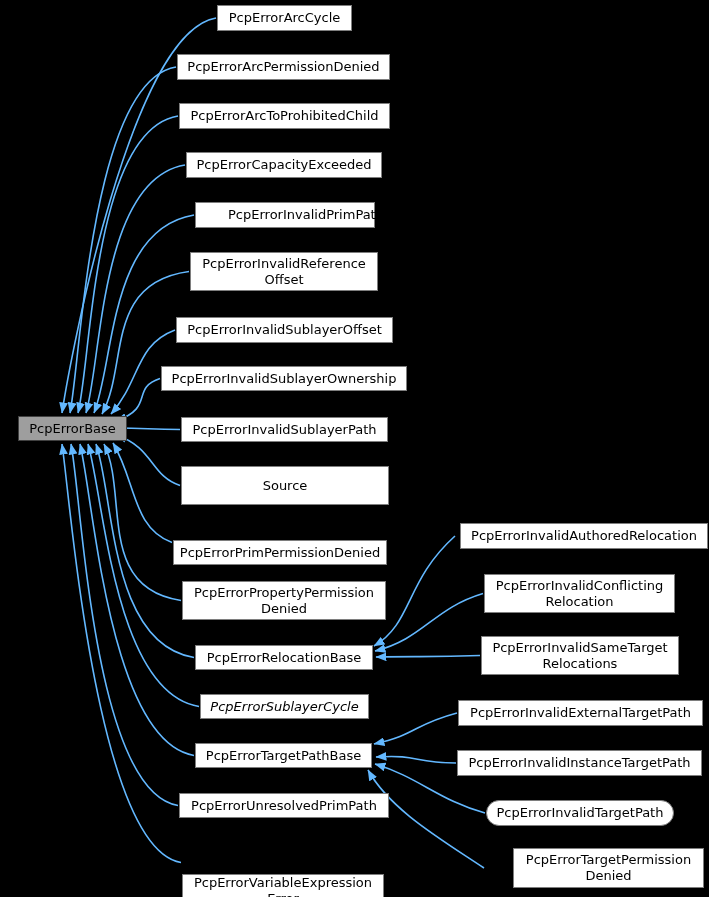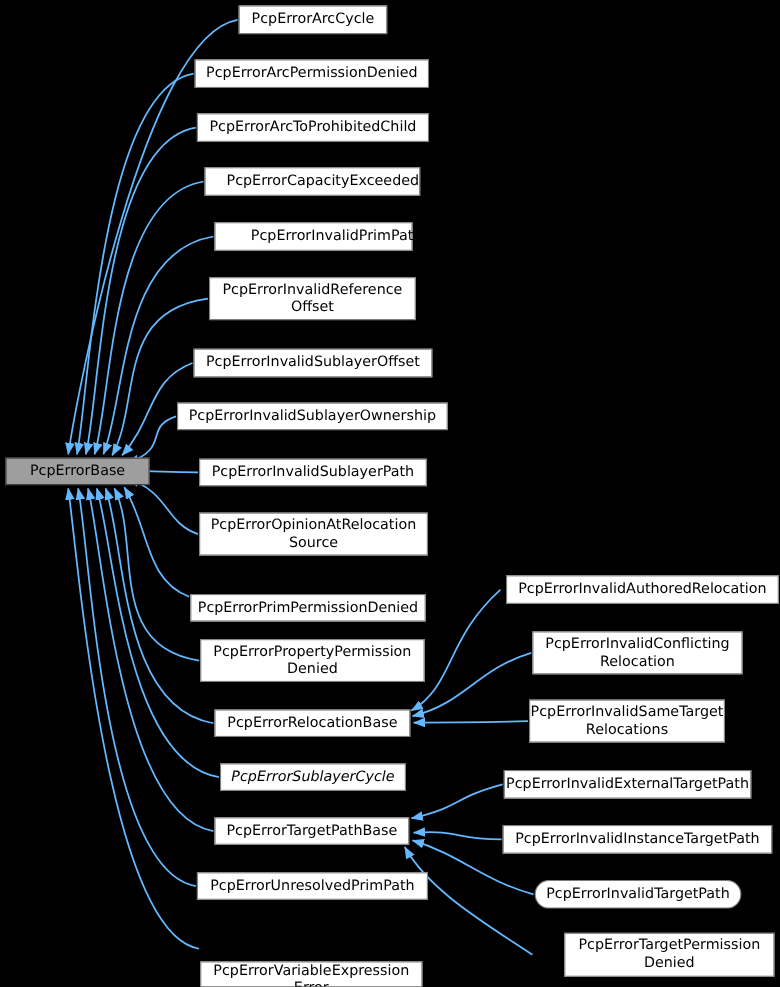--- a/index.html
+++ b/index.html
@@ -75,53 +75,52 @@
       <path d="M181,862.5 C96,848.5 70.15872491116346,498.3914994077564 62,444" fill="none" stroke="#63b8ff" stroke-width="1.6" marker-end="url(#arrow)"></path>
       <path d="M455,536 C405,581 412.78703968209965,623.1840943046473 374,646" fill="none" stroke="#63b8ff" stroke-width="1.6" marker-end="url(#arrow)"></path>
       <path d="M483,593.5 C433,608.5 423.5071250072666,638.8732187481834 375,651" fill="none" stroke="#63b8ff" stroke-width="1.6" marker-end="url(#arrow)"></path>
       <path d="M480,655.5 C430,657.5 420.9910026991003,656.100179946018 376,657" fill="none" stroke="#63b8ff" stroke-width="1.6" marker-end="url(#arrow)"></path>
       <path d="M457,713 C412,725 417.949001001729,734.3312197796196 374,744" fill="none" stroke="#63b8ff" stroke-width="1.6" marker-end="url(#arrow)"></path>
       <path d="M456,763 C411,763 420.91921804596006,754.3048469172423 376,757" fill="none" stroke="#63b8ff" stroke-width="1.6" marker-end="url(#arrow)"></path>
       <path d="M485,813 C440,801 418.1021828349518,776.9306548504856 375,764" fill="none" stroke="#63b8ff" stroke-width="1.6" marker-end="url(#arrow)"></path>
       <path d="M484,868 C439,838 389.8539319030384,809.3370774254691 368,770" fill="none" stroke="#63b8ff" stroke-width="1.6" marker-end="url(#arrow)"></path>
     </svg>
   <div id="node-layer">
-      <div class="node current" style="left: 5px; top: 416px; width: 131px; height: 25px;">
+      <div class="node current" style="left: 18px; top: 416px; width: 109px; height: 25px;">
         <span>PcpErrorBase</span>
       </div>
       <div class="node" style="left: 217px; top: 5px; width: 135px; height: 26px;">
         <span>PcpErrorArcCycle</span>
       </div>
       <div class="node" style="left: 177px; top: 54px; width: 213px; height: 26px;">
         <span>PcpErrorArcPermissionDenied</span>
       </div>
       <div class="node" style="left: 179px; top: 103px; width: 211px; height: 26px;">
         <span>PcpErrorArcToProhibitedChild</span>
       </div>
-      <div class="node" style="left: 186px; top: 152px; width: 196px; height: 26px; align-items: flex-end;">
+      <div class="node" style="left: 186px; top: 152px; width: 196px; height: 26px;">
         <span>PcpErrorCapacityExceeded</span>
       </div>
       <div class="node" style="left: 195px; top: 202px; width: 180px; height: 26px; padding-left: 42px;">
         <span>PcpErrorInvalidPrimPath</span>
       </div>
       <div class="node" style="left: 190px; top: 252px; width: 188px; height: 39px;">
         <span>PcpErrorInvalidReference</span>
         <span>Offset</span>
       </div>
       <div class="node" style="left: 176px; top: 317px; width: 217px; height: 26px;">
         <span>PcpErrorInvalidSublayerOffset</span>
       </div>
       <div class="node" style="left: 161px; top: 366px; width: 246px; height: 25px;">
         <span>PcpErrorInvalidSublayerOwnership</span>
       </div>
       <div class="node" style="left: 181px; top: 417px; width: 207px; height: 25px;">
         <span>PcpErrorInvalidSublayerPath</span>
       </div>
       <div class="node" style="left: 181px; top: 466px; width: 208px; height: 39px;">
-        <span>PcpErrorOpinionAtRelocation</span>
         <span>Source</span>
       </div>
       <div class="node" style="left: 173px; top: 530px; width: 214px; height: 25px; margin-top: 10px;">
         <span>PcpErrorPrimPermissionDenied</span>
       </div>
       <div class="node" style="left: 182px; top: 581px; width: 204px; height: 39px;">
         <span>PcpErrorPropertyPermission</span>
         <span>Denied</span>
       </div>
       <div class="node" style="left: 195px; top: 645px; width: 178px; height: 25px;">
@@ -140,25 +139,25 @@
         <span>PcpErrorVariableExpression</span>
         <span>Error</span>
       </div>
       <div class="node" style="left: 460px; top: 523px; width: 248px; height: 26px;">
         <span>PcpErrorInvalidAuthoredRelocation</span>
       </div>
       <div class="node" style="left: 484px; top: 574px; width: 191px; height: 39px;">
         <span>PcpErrorInvalidConflicting</span>
         <span>Relocation</span>
       </div>
-      <div class="node" style="left: 481px; top: 636px; width: 178px; height: 39px;">
+      <div class="node" style="left: 481px; top: 636px; width: 198px; height: 39px;">
         <span>PcpErrorInvalidSameTarget</span>
         <span>Relocations</span>
       </div>
-      <div class="node" style="left: 458px; top: 700px; width: 225px; height: 26px;">
+      <div class="node" style="left: 458px; top: 700px; width: 245px; height: 26px;">
         <span>PcpErrorInvalidExternalTargetPath</span>
       </div>
       <div class="node" style="left: 457px; top: 750px; width: 245px; height: 26px;">
         <span>PcpErrorInvalidInstanceTargetPath</span>
       </div>
       <div class="node" style="left: 486px; top: 800px; width: 188px; height: 26px; border-radius: 13px;">
         <span>PcpErrorInvalidTargetPath</span>
       </div>
       <div class="node" style="left: 485px; top: 848px; width: 191px; height: 40px; margin-left: 28px;">
         <span>PcpErrorTargetPermission</span>

